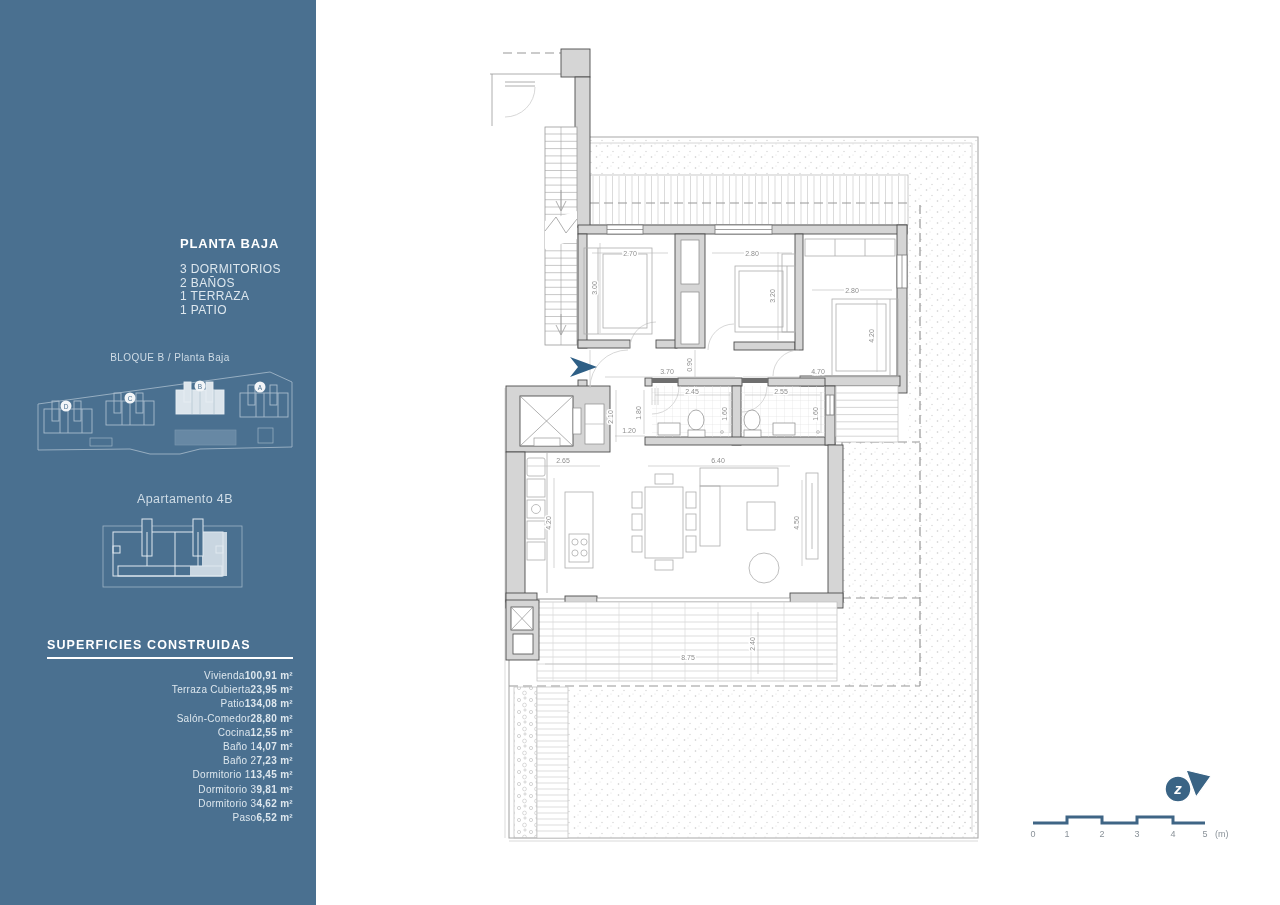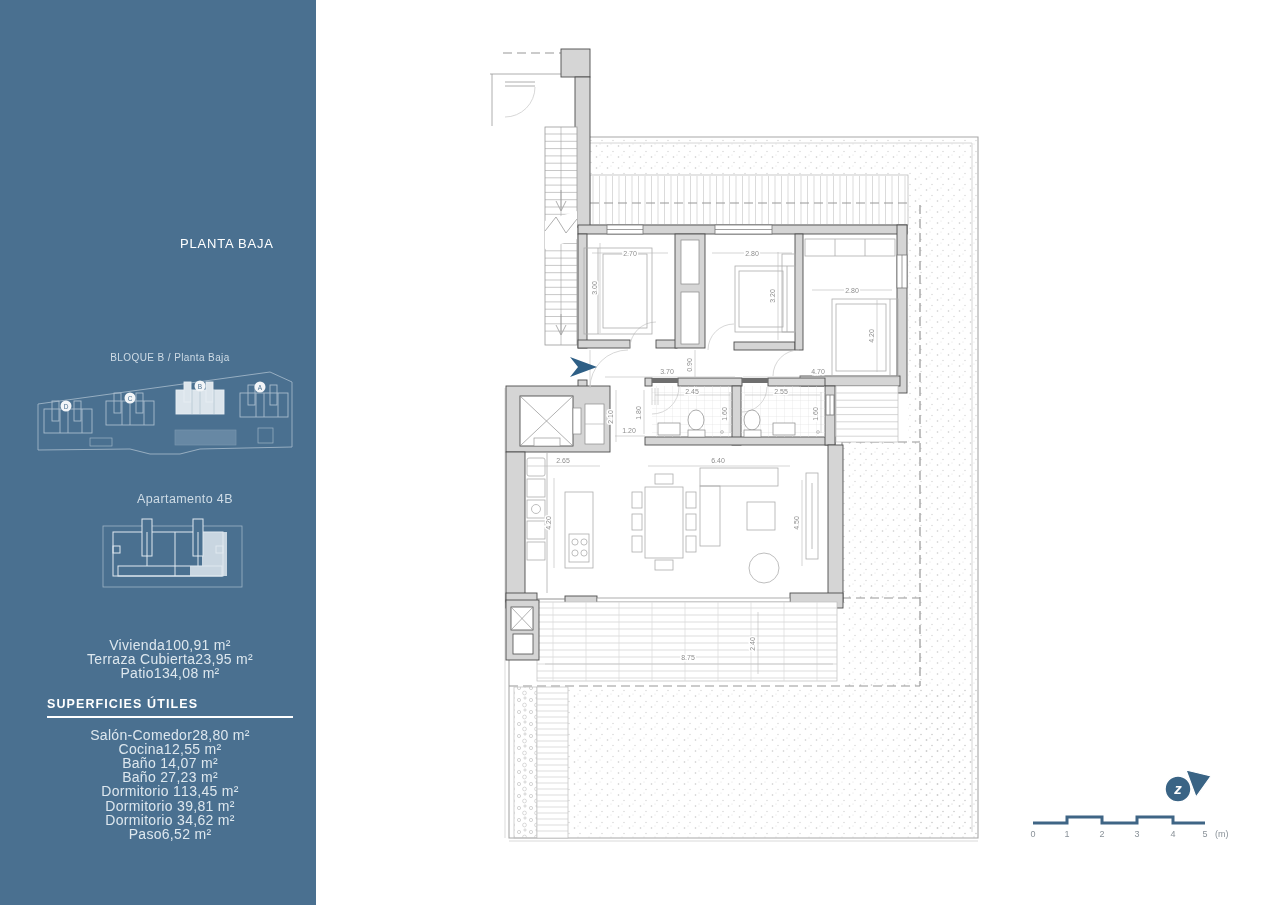--- a/index.html
+++ b/index.html
@@ -1,30 +1,30 @@
 <!DOCTYPE html>
 <html><head>
 <meta charset="utf-8">
 <style>
   html,body{margin:0;padding:0;background:#fff;font-family:"Liberation Sans",sans-serif;}
   #page{position:relative;width:1280px;height:905px;overflow:hidden;background:#fff;}
 
   
   .sidebar{position:absolute;left:0;top:0;width:316px;height:905px;background:#4a7090;color:#dde7ee;}
-  .sb-title{position:absolute;left:180px;top:236px;font-size:13px;font-weight:normal;letter-spacing:.8px;color:#fff;}
+  .sb-title{position:absolute;left:180px;top:236px;font-size:13px;font-weight:bold;letter-spacing:.8px;color:#fff;}
   .sb-features{position:absolute;left:180px;top:263px;font-size:12px;line-height:13.6px;letter-spacing:.4px;}
   .sb-block-label{position:absolute;left:30px;top:352px;width:280px;text-align:center;font-size:10px;letter-spacing:.4px;color:#cfdce6;}
   .sb-apt-label{position:absolute;left:45px;top:492px;width:280px;text-align:center;font-size:12.5px;letter-spacing:.4px;color:#cfdce6;}
   .site-svg{position:absolute;left:28px;top:368px;}
   .apt-svg{position:absolute;left:100px;top:510px;}
   .tables{position:absolute;left:47px;right:23px;top:638px;}
   .tbl-head{font-size:12.5px;font-weight:bold;letter-spacing:1.1px;color:#fff;border-bottom:2px solid #fff;padding-bottom:5px;margin-bottom:10px;}
   .tbl-head.second{margin-top:16px;}
-  .row{display:flex;justify-content:center;font-size:14px;line-height:14.2px;letter-spacing:.3px;}
-  .row .v{text-align:right;}
+  .row{display:flex;justify-content:flex-end;font-size:10px;line-height:14.2px;letter-spacing:.3px;}
+  .row .v{text-align:right;font-weight:bold;}
 
   
   .plan-svg{position:absolute;left:0;top:0;}
   .dim{font-size:7px;fill:#8f8f8f;paint-order:stroke;stroke:#ffffff;stroke-width:3px;font-family:"Liberation Sans",sans-serif;}
   .scalelbl{font-size:9px;fill:#8a9299;font-family:"Liberation Sans",sans-serif;}
   .wall{fill:#d5d5d5;stroke:#4d4d4d;stroke-width:.9;}
   .winh{stroke:#777;stroke-width:.8;fill:#fff;}
   .furn{fill:none;stroke:#adadad;stroke-width:.8;}
   .thin{stroke:#9a9a9a;stroke-width:.8;fill:none;}
   .lite{stroke:#c6c6c6;stroke-width:.7;fill:none;}
@@ -443,20 +443,26 @@
       <text class="scalelbl" x="1102" y="837" text-anchor="middle">2</text>
       <text class="scalelbl" x="1137" y="837" text-anchor="middle">3</text>
       <text class="scalelbl" x="1173" y="837" text-anchor="middle">4</text>
       <text class="scalelbl" x="1205" y="837" text-anchor="middle">5</text>
       <text class="scalelbl" x="1215" y="837">(m)</text>
     </g>
   </svg>
 
   <div class="sidebar">
     <div class="sb-title">PLANTA BAJA</div>
+    <div class="sb-features">
+      <div>3 DORMITORIOS</div>
+      <div>2 BAÑOS</div>
+      <div>1 TERRAZA</div>
+      <div>1 PATIO</div>
+    </div>
 
     <div class="sb-block-label">BLOQUE B / Planta Baja</div>
 
     <svg class="site-svg" width="272" height="96" viewBox="0 0 272 96">
       <polygon points="10,36 242,4 264,14 264,79 172,81 152,86 122,86 102,81 10,82" fill="none" stroke="#9fb4c6" stroke-width=".9"></polygon>
       <g fill="none" stroke="#a9bccd" stroke-width=".9">
         <rect x="16" y="41" width="48" height="24"></rect>
           <rect x="24" y="33" width="7" height="20"></rect>
           <rect x="46" y="33" width="7" height="20"></rect>
         <path d="M32,41 V65 M40,41 V65 M54,41 V65"></path>
@@ -505,34 +511,34 @@
         <rect x="42" y="9" width="10" height="37" fill="#4a7090"></rect>
         <rect x="93" y="9" width="10" height="37" fill="#4a7090"></rect>
         <rect x="18" y="56" width="104" height="10"></rect>
         <rect x="13" y="36" width="7" height="7"></rect>
         <rect x="116" y="36" width="7" height="7"></rect>
         <path d="M47,22 V56 M75,22 V66 M98,22 V56"></path>
       </g>
     </svg>
 
     <div class="tables">
+      <div class="tbl-head">SUPERFICIES CONSTRUIDAS</div>
       <div class="row">
           <span>Vivienda</span>
           <span class="v">100,91 m²</span>
         </div>
       <div class="row">
           <span>Terraza Cubierta</span>
           <span class="v">23,95 m²</span>
         </div>
       <div class="row">
           <span>Patio</span>
           <span class="v">134,08 m²</span>
         </div>
 
-      <div class="tbl-head second">SUPERFICIES ÚTILES</div>
       <div class="row">
           <span>Salón-Comedor</span>
           <span class="v">28,80 m²</span>
         </div>
       <div class="row">
           <span>Cocina</span>
           <span class="v">12,55 m²</span>
         </div>
       <div class="row">
           <span>Baño 1</span>

